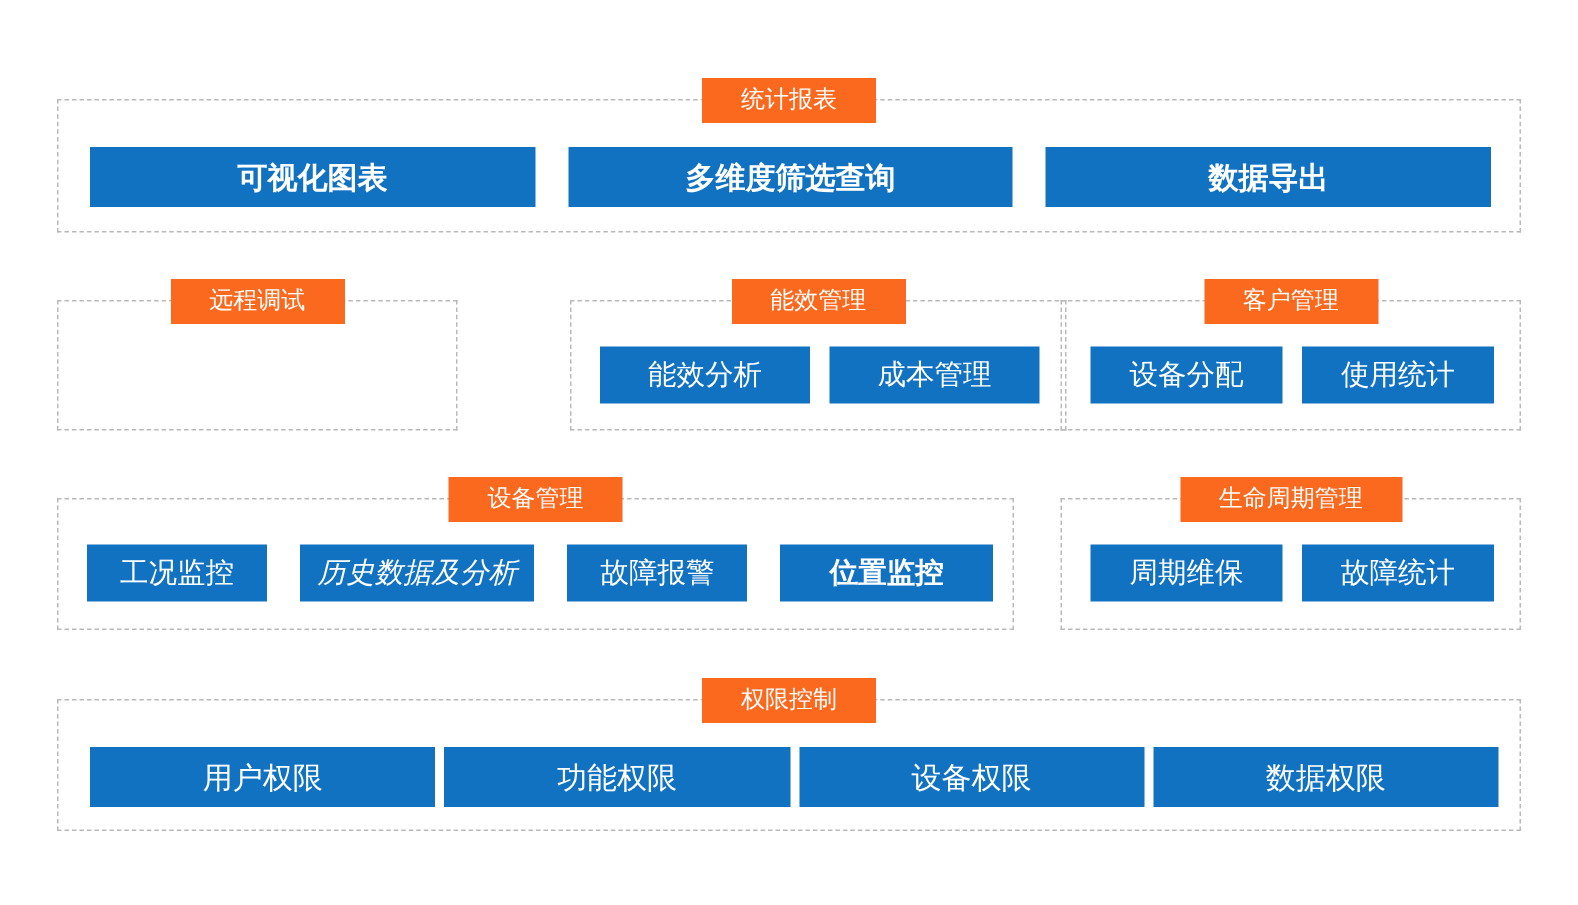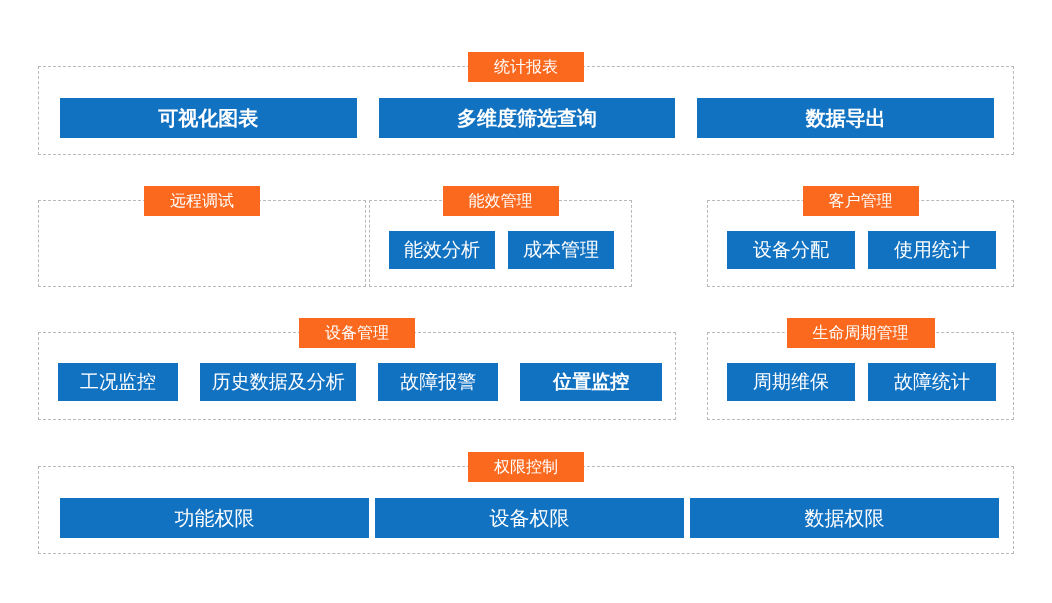--- a/index.html
+++ b/index.html
@@ -45,38 +45,38 @@
     align-items:center;
     justify-content:center;
     font-size:19px;
     font-family:"Liberation Sans",sans-serif;
     white-space:nowrap;
     flex:1 1 0;
     cursor:pointer;
   }
   
   .g-stats     {left:38px; top:66px;  width:976px; height:89px;}
-  .g-debug     {left:38px; top:200px; width:328px; height:87px;}
-  .g-energy    {left:369px;top:200px; width:263px; height:87px;}
+  .g-debug     {left:38px; top:200px; width:267px; height:87px;}
+  .g-energy    {left:380px;top:200px; width:331px; height:87px;}
   .g-customer  {left:707px;top:200px; width:307px; height:87px;}
   .g-device    {left:38px; top:332px; width:638px; height:88px;}
   .g-lifecycle {left:707px;top:332px; width:307px; height:88px;}
   .g-perm      {left:38px; top:466px; width:976px; height:88px;}
 
   .g-stats .row    {margin:31px 19px 0 21px; gap:22px;}
   .g-stats .btn    {height:40px; font-size:20px;font-weight:bold;}
 
   .g-debug .row, .g-energy .row, .g-customer .row, .g-lifecycle .row
                    {margin:30px 17px 0 19px; gap:13px;}
   .g-debug .btn, .g-energy .btn, .g-customer .btn, .g-lifecycle .btn
                    {height:38px;}
 
   .g-device .row   {margin:30px 13px 15px 19px; gap:22px;}
   .g-device .btn   {height:38px;}
-  .g-device .btn.wide{flex:1.3 1 0;}
+  .g-device .btn.wide{flex:1.3 1 0;font-style:italic;}
   .g-device .btn.semiwide{flex:1.18 1 0;font-weight:bold;}
 
   .g-perm .row     {margin:31px 14px 0 21px; gap:6px;}
   .g-perm .btn     {height:40px; font-size:20px;}
 </style>
 </head>
 <body>
 
 <div class="canvas">
 
@@ -123,19 +123,20 @@
     <div class="group-label">生命周期管理</div>
     <div class="row">
       <button class="btn">周期维保</button>
       <button class="btn">故障统计</button>
     </div>
   </section>
 
   <section class="group g-perm">
     <div class="group-label">权限控制</div>
     <div class="row">
+      <button class="btn">用户权限</button>
       <button class="btn">功能权限</button>
       <button class="btn">设备权限</button>
       <button class="btn">数据权限</button>
     </div>
   </section>
 
 </div>
 
 </body></html>

